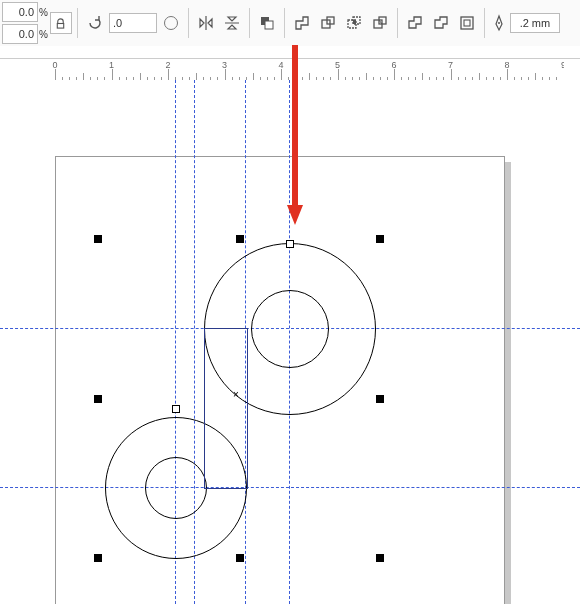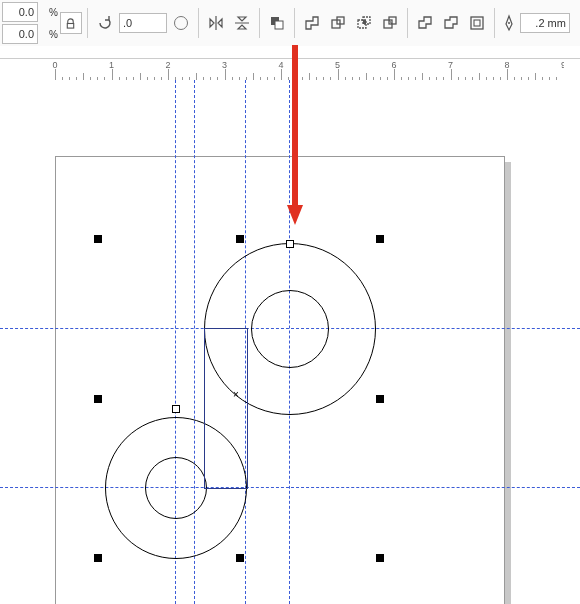--- a/index.html
+++ b/index.html
@@ -32,21 +32,21 @@
     display: flex;
     flex-direction: column;
     gap: 2px;
     font-size: 10px;
     align-items: flex-end;
     color: #333;
   }
   .tb-stack .row {
     display: flex;
     align-items: center;
-    gap: 11px;
+    gap: 1px;
   }
   .tb-field {
     width: 36px;
     height: 20px;
     border: 1px solid #bbb;
     background: #fff;
     font-size: 11px;
     text-align: right;
     padding-right: 3px;
     box-sizing: border-box;
@@ -214,21 +214,21 @@
         <rect x="6" y="6" width="6" height="6" fill="none" stroke="#555" stroke-width="1.1"></rect>
       </svg>
   </div>
   <div class="tb-sep"></div>
   <div class="pen-nib">
     <svg viewBox="0 0 18 18">
         <path d="M9 2l3 8-3 6-3-6z" fill="none" stroke="#555" stroke-width="1.2"></path>
         <circle cx="9" cy="9" r="1" fill="#555"></circle>
       </svg>
   </div>
-  <div class="tb-field" style="width:50px;text-align:right;padding-left:3px;">.2 mm</div>
+  <div class="tb-field" style="width:50px;text-align:center;padding-left:3px;">.2 mm</div>
 </div>
 
 <div class="gap"></div>
 
 <div class="ruler-h">
     <div class="num" style="left: 55px;">0</div>
     <div class="line" style="left: 55px; height: 12px;"></div>
     <div class="line" style="left: 62.0625px; height: 4px;"></div>
     <div class="line" style="left: 69.125px; height: 4px;"></div>
     <div class="line" style="left: 76.1875px; height: 4px;"></div>

